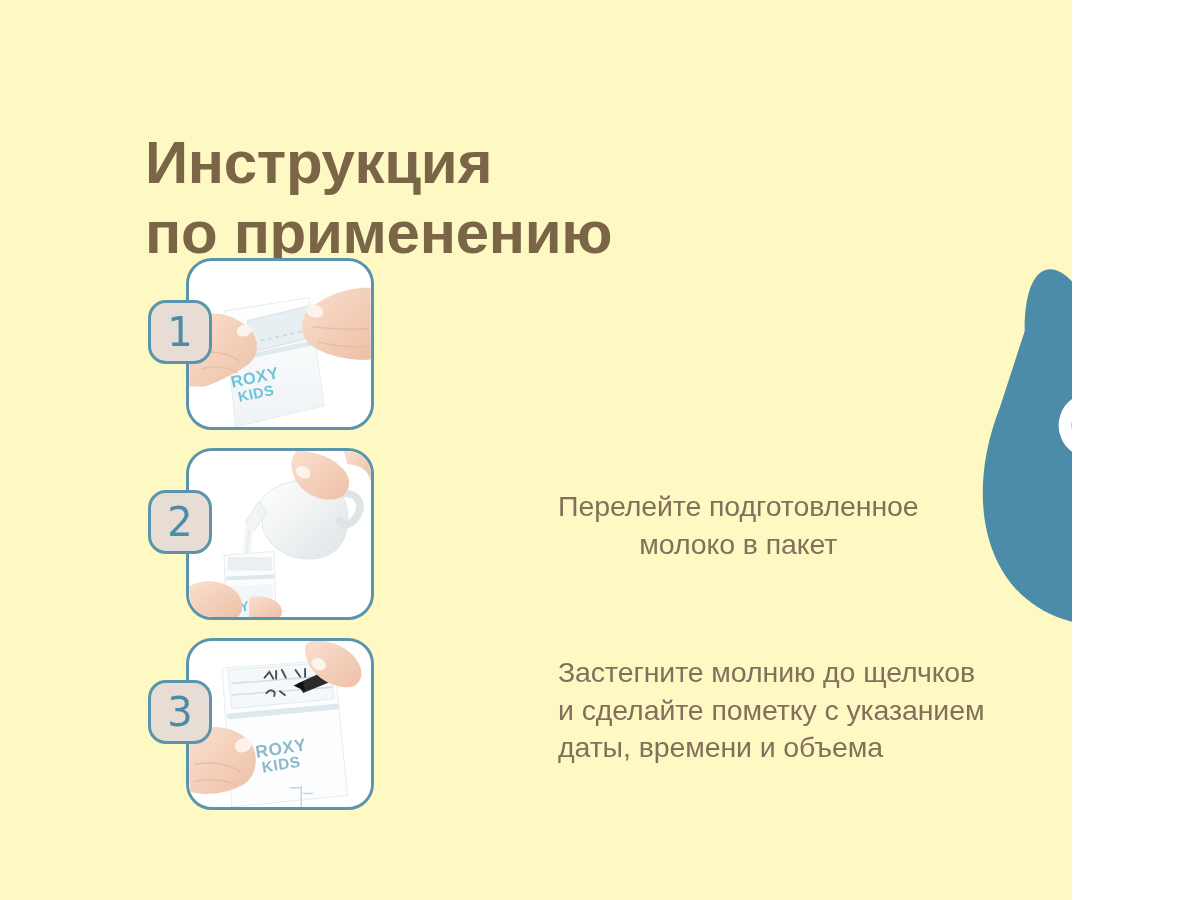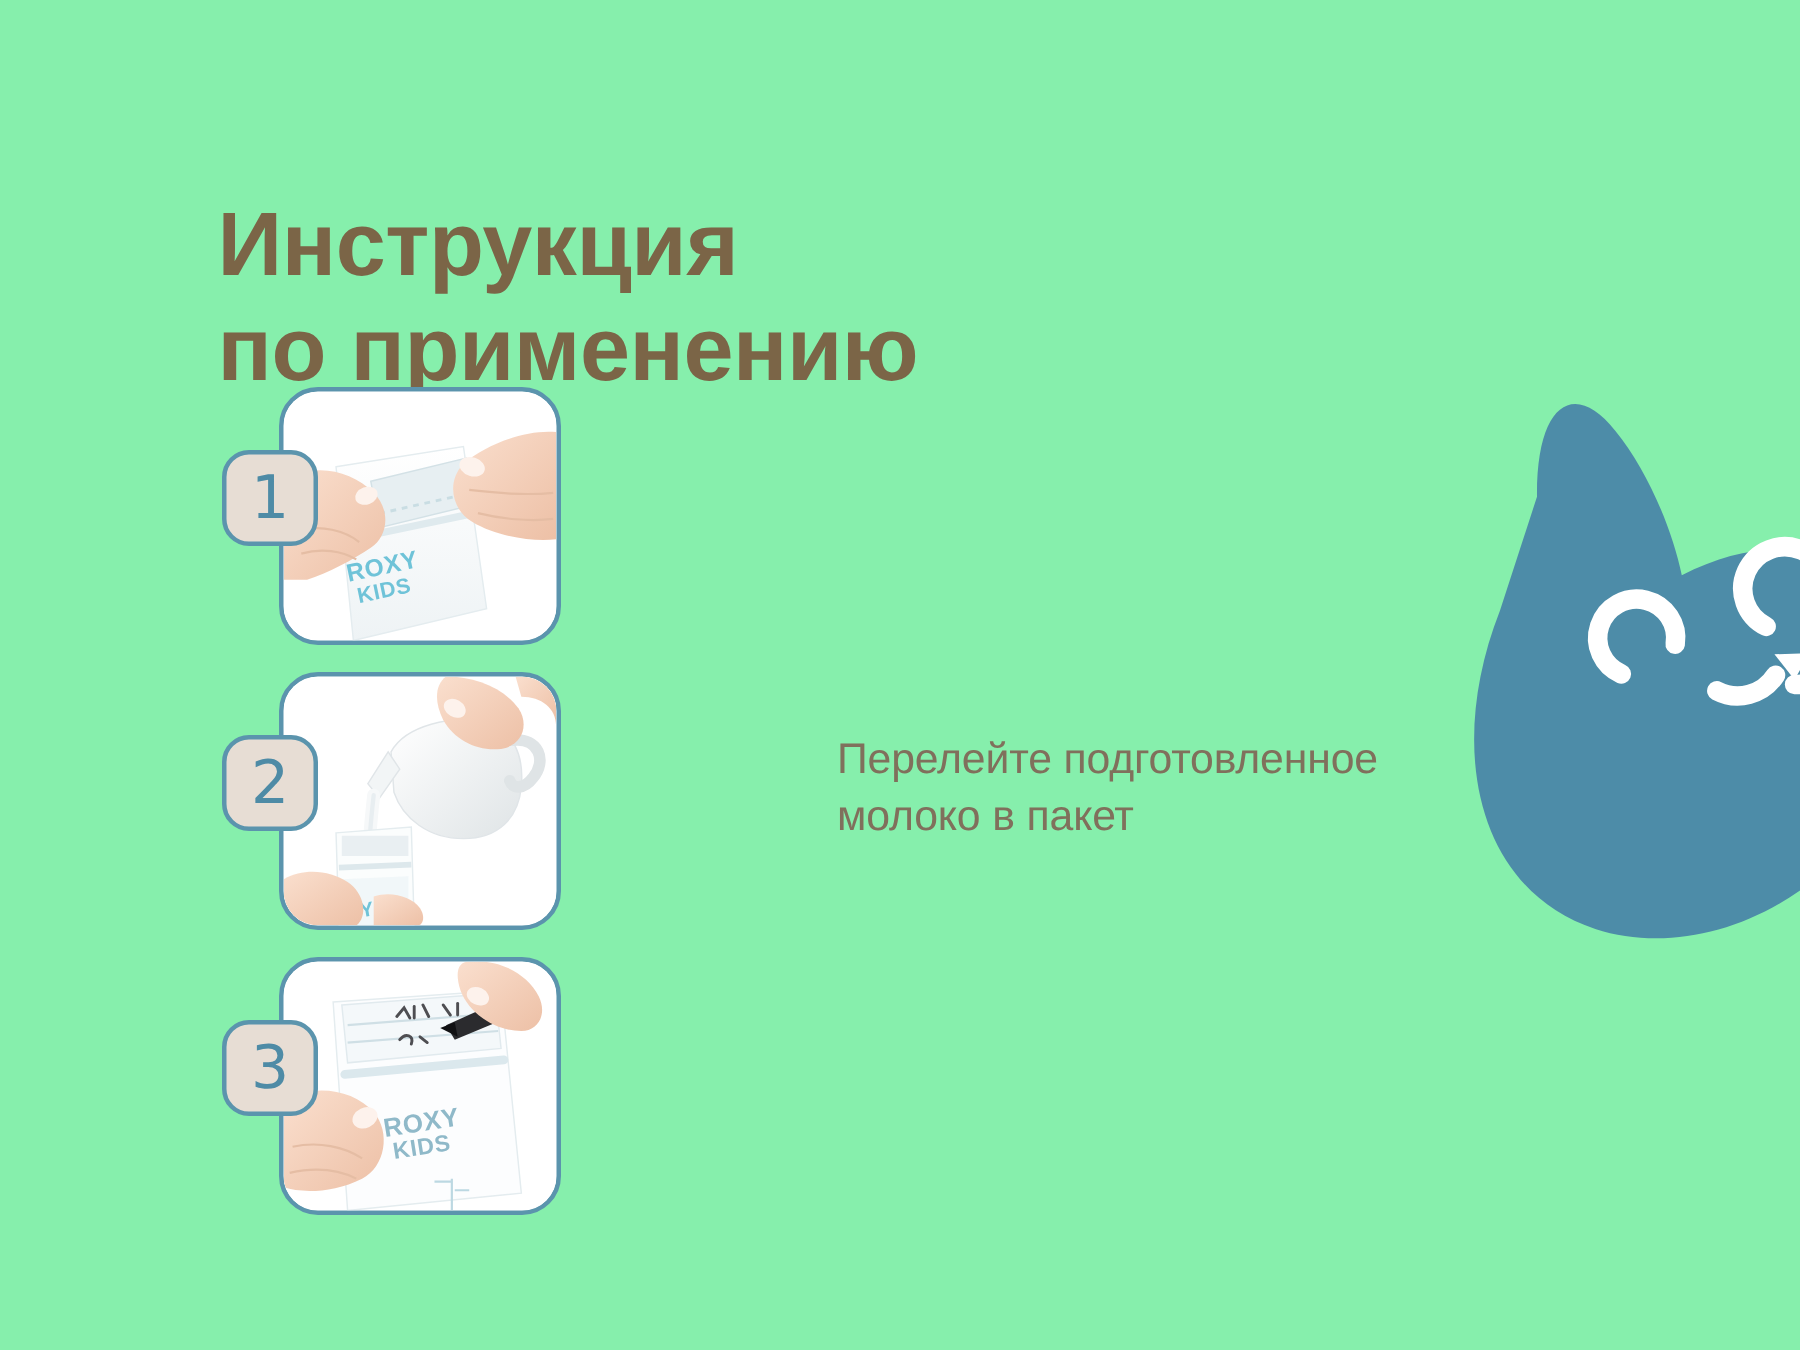--- a/index.html
+++ b/index.html
@@ -9,23 +9,23 @@
   }
   body {
     width: 1200px;
     height: 900px;
     overflow: hidden;
     font-family: "Liberation Sans", "DejaVu Sans", sans-serif;
   }
 
   .poster {
     position: relative;
-    width: 1200px;
+    width: 1072px;
     height: 900px;
-    background: #86efac;
+    background: #fef9c3;
     overflow: hidden;
   }
 
   
   .cat-decoration {
     position: absolute;
     left: 930px;
     top: 250px;
     width: 400px;
     height: 420px;
@@ -119,21 +119,21 @@
   .step-text {
     color: #80705c;
     font-size: 28.5px;
     line-height: 1.32;
     font-weight: 400;
     white-space: pre-line;
     padding-left: 170px;
     letter-spacing: -0.1px;
   }
   .step-1 .step-text { padding-top: 44px; }
-  .step-2 .step-text { padding-top: 40px; }
+  .step-2 .step-text { padding-top: 40px; text-align: center; }
   .step-3 .step-text { padding-top: 16px; }
 
   
   .ill { position: absolute; inset: 0; }
   .ill svg { display:block; width: 100%; height: 100%; }
 </style>
 </head>
 <body>
 
 <div class="poster">
@@ -324,16 +324,19 @@
                          C 34 160, 12 160, 0 156 Z" fill="url(#skin3)"></path>
                 <ellipse cx="56" cy="108" rx="9" ry="7" fill="#fdf2ec" transform="rotate(-25 56 108)"></ellipse>
                 <path d="M6 128 C 24 124, 42 128, 54 136" stroke="#e5bda4" stroke-width="1.5" fill="none"></path>
                 <path d="M4 146 C 22 142, 38 144, 50 150" stroke="#e5bda4" stroke-width="1.5" fill="none"></path>
               </svg>
             </div>
           </div>
         </div>
         <div class="step-badge">3</div>
       </div>
+      <div class="step-text">Застегните молнию до щелчков
+и сделайте пометку с указанием
+даты, времени и объема</div>
     </div>
 
   </div>
 </div>
 
 </body></html>

